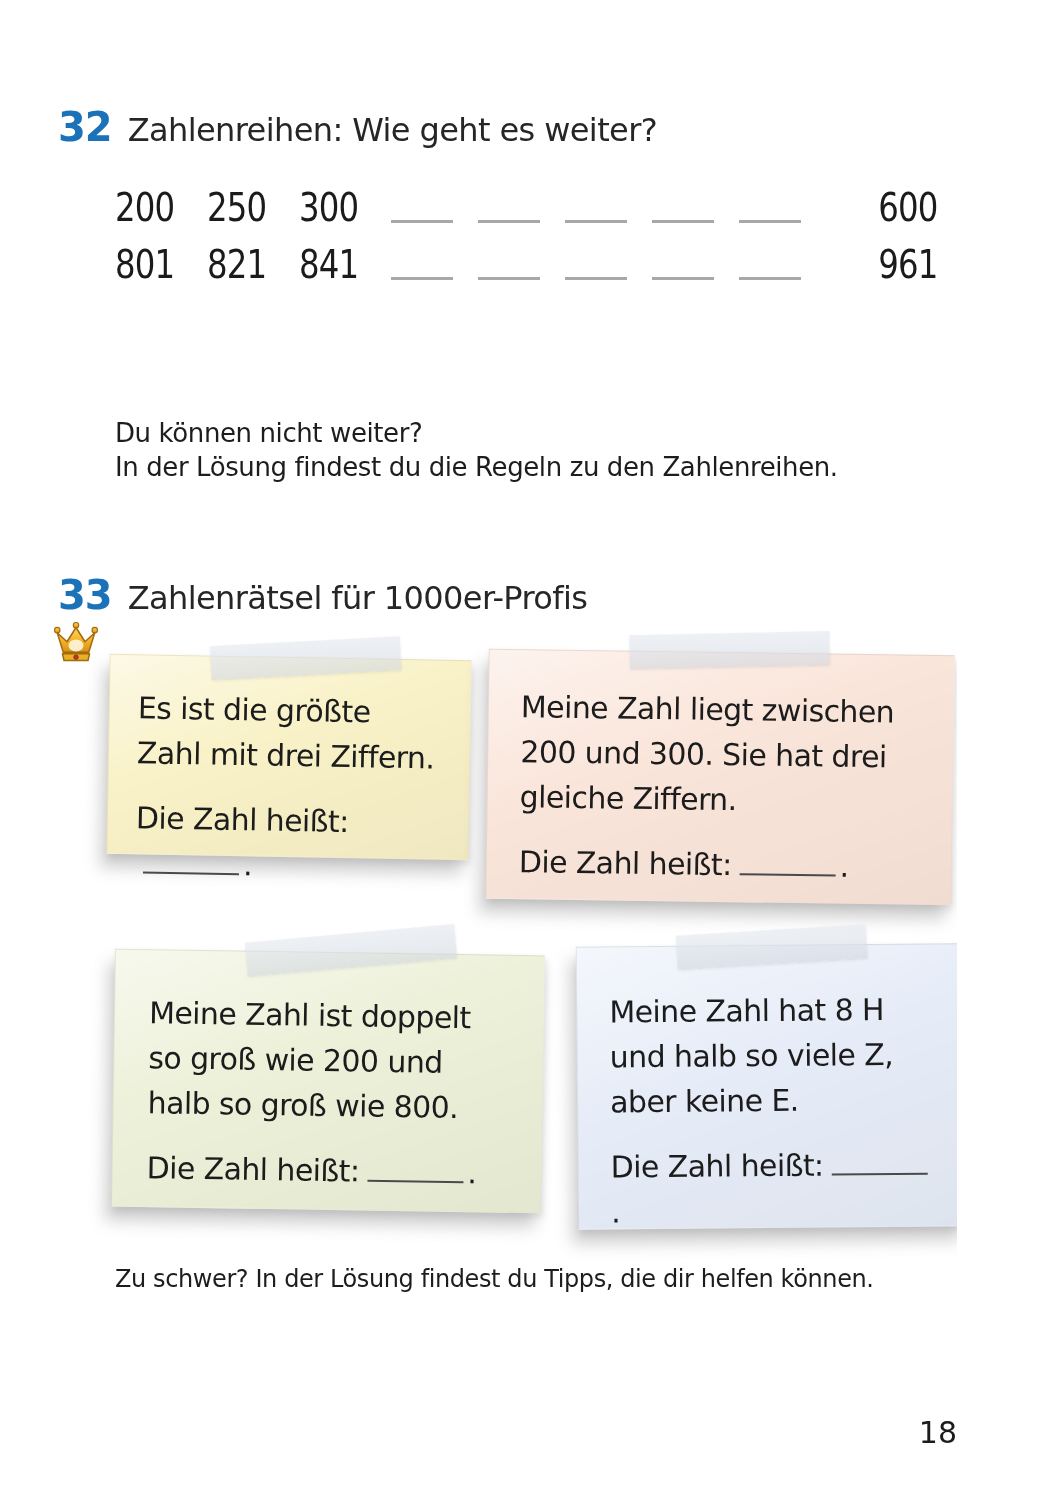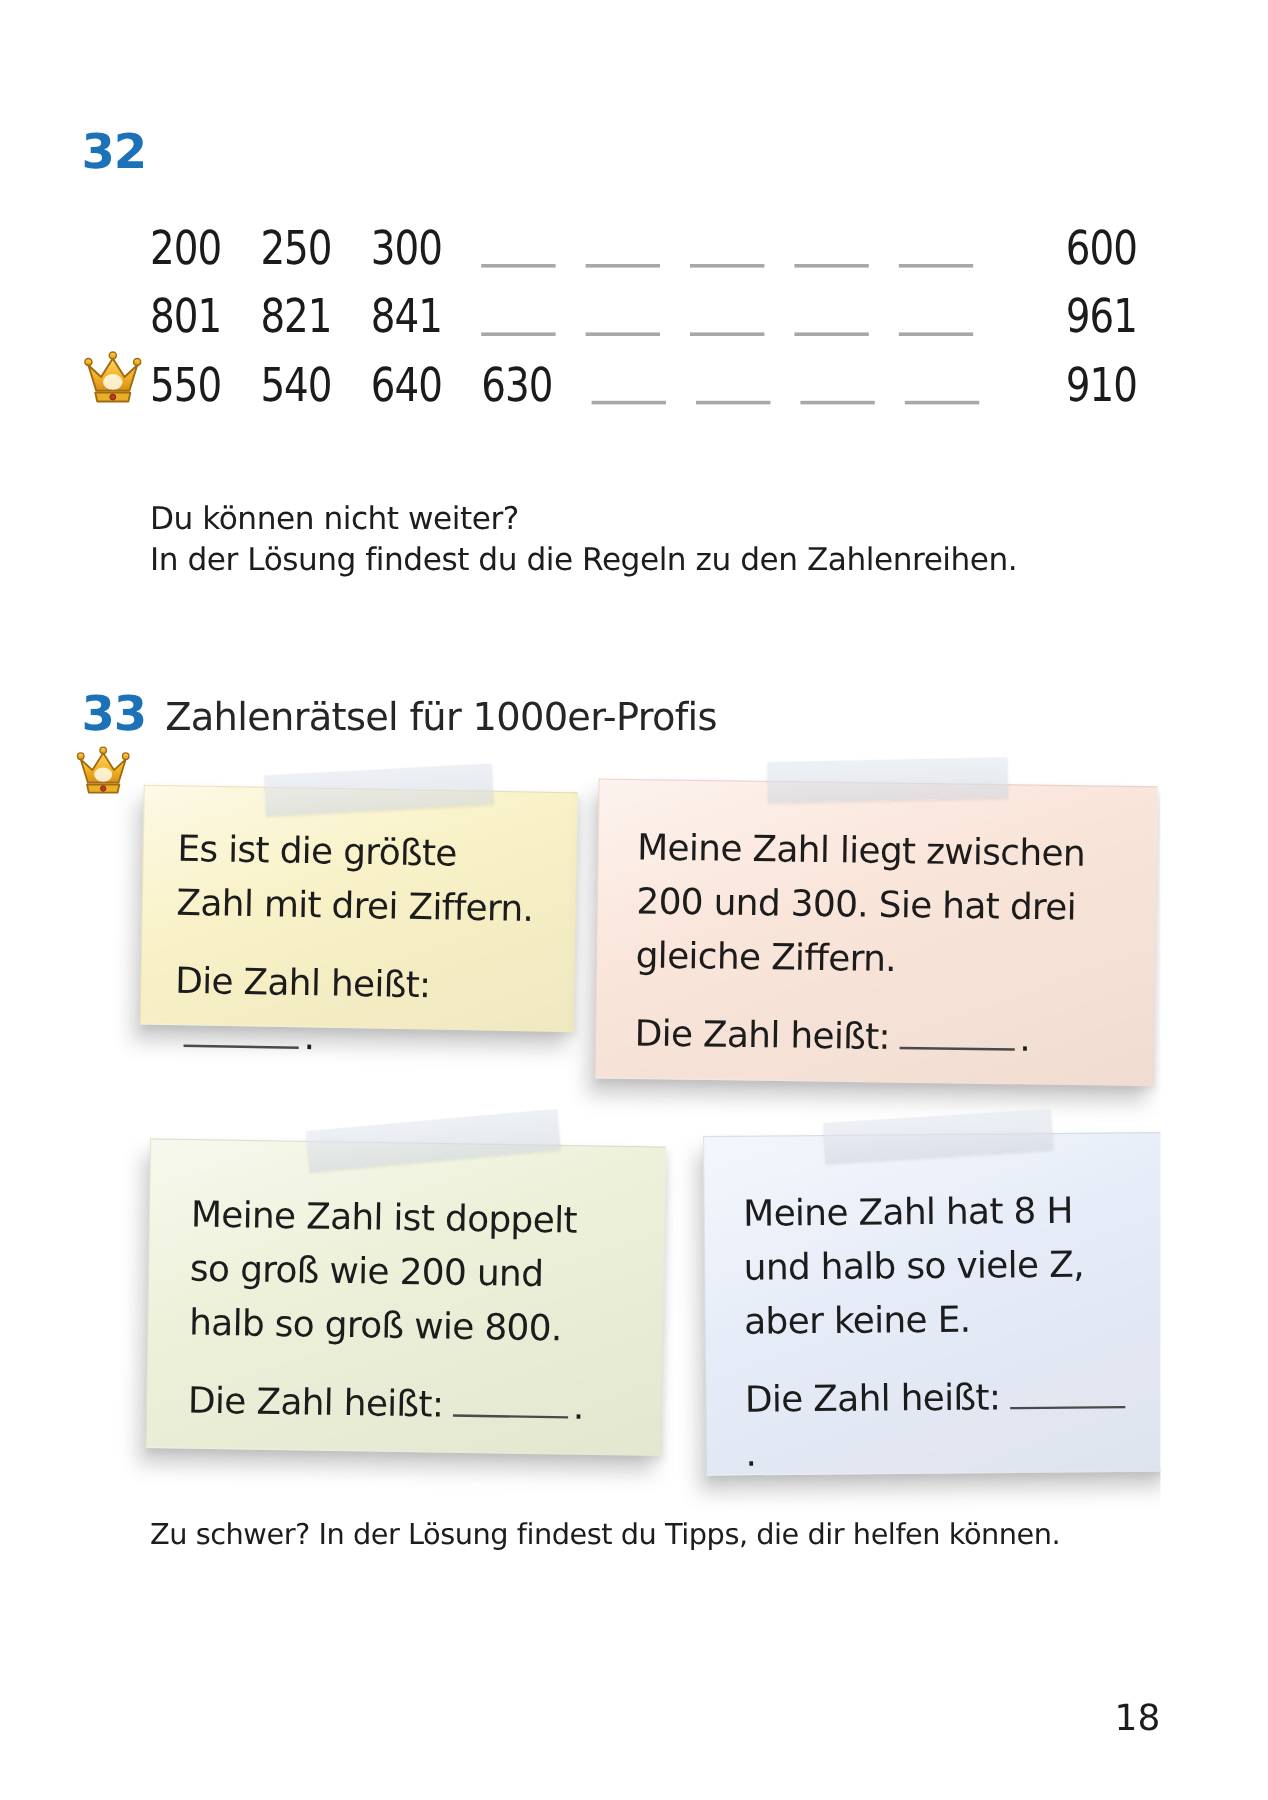--- a/index.html
+++ b/index.html
@@ -3,21 +3,20 @@
 <meta charset="utf-8">
 <style>
   html,body{margin:0;padding:0;background:#ffffff;}
   .page{
     position:relative;
     width:957px;height:1500px;
     background:#ffffff;
     font-family:"DejaVu Sans","Liberation Sans",sans-serif;
     color:#1f1f1f;
     overflow:hidden;
-    margin-left:10px;
   }
   
   .ex-header{position:absolute;display:flex;align-items:baseline;gap:16px;}
   .ex-header.h32{left:58px;top:104px;}
   .ex-header.h33{left:58px;top:572px;}
   .ex-num{font-size:40px;font-weight:bold;letter-spacing:-1px;}
   .ex-title{font-size:32px;font-weight:normal;color:#262626;letter-spacing:-0.6px;margin:0;}
   
   .rows{position:absolute;left:115px;top:172px;width:822px;}
   .num-row{position:relative;display:flex;align-items:flex-end;height:57px;}
@@ -86,20 +85,21 @@
       <path d="M14 44 L50 44 L48 53 L16 53 Z" fill="#e8b024" stroke="#a26a0e" stroke-width="2" stroke-linejoin="round"></path>
       <circle cx="32" cy="48.5" r="3" fill="#c0392b" stroke="#7e2418" stroke-width="1"></circle>
     </g>
   </defs>
 </svg>
 
 <div class="page">
 
   <div class="ex-header h32">
     <span class="ex-num" style="color: rgb(28, 114, 184);">32</span>
+    <h1 class="ex-title">Zahlenreihen: Wie geht es weiter?</h1>
   </div>
 
   <div class="rows">
     <div class="num-row">
       <span class="num">200</span>
       <span class="num">250</span>
       <span class="num">300</span>
       <span class="blank"></span>
       <span class="blank"></span>
       <span class="blank"></span>
@@ -110,36 +110,20 @@
     <div class="num-row">
       <span class="num">801</span>
       <span class="num">821</span>
       <span class="num">841</span>
       <span class="blank"></span>
       <span class="blank"></span>
       <span class="blank"></span>
       <span class="blank"></span>
       <span class="blank"></span>
       <span class="num end">961</span>
-    </div>
-    <div class="num-row">
-      <span class="crown crown-row4">
-        <svg width="52" height="48" viewBox="0 0 64 58">
-            <use href="#crownShape"></use>
-          </svg>
-      </span>
-      <span class="num">550</span>
-      <span class="num">540</span>
-      <span class="num">640</span>
-      <span class="num">630</span>
-      <span class="blank"></span>
-      <span class="blank"></span>
-      <span class="blank"></span>
-      <span class="blank"></span>
-      <span class="num end">910</span>
     </div>
   </div>
 
   <p class="hint hint32">
     <span>Du können nicht weiter?</span><br>
     <span>In der Lösung findest du die Regeln zu den Zahlenreihen.</span>
   </p>
 
   <div class="ex-header h33">
     <span class="ex-num" style="color: rgb(28, 114, 184);">33</span>

